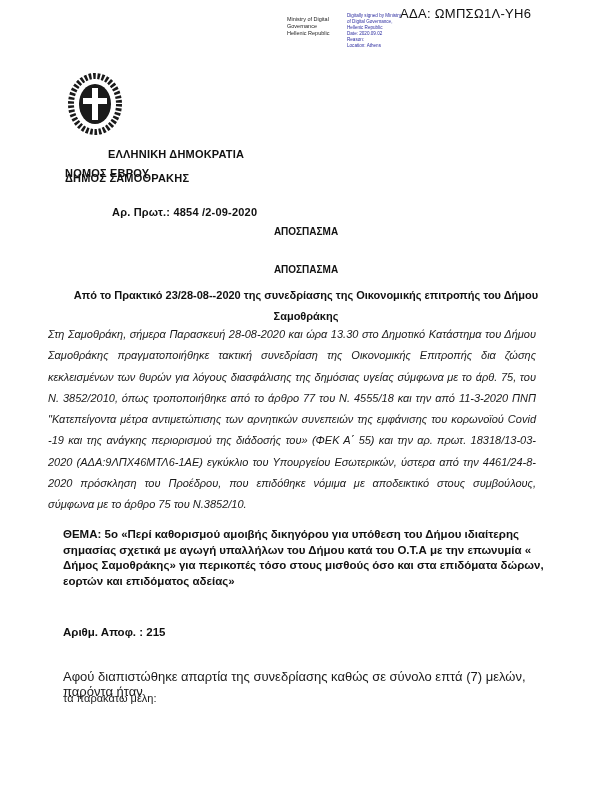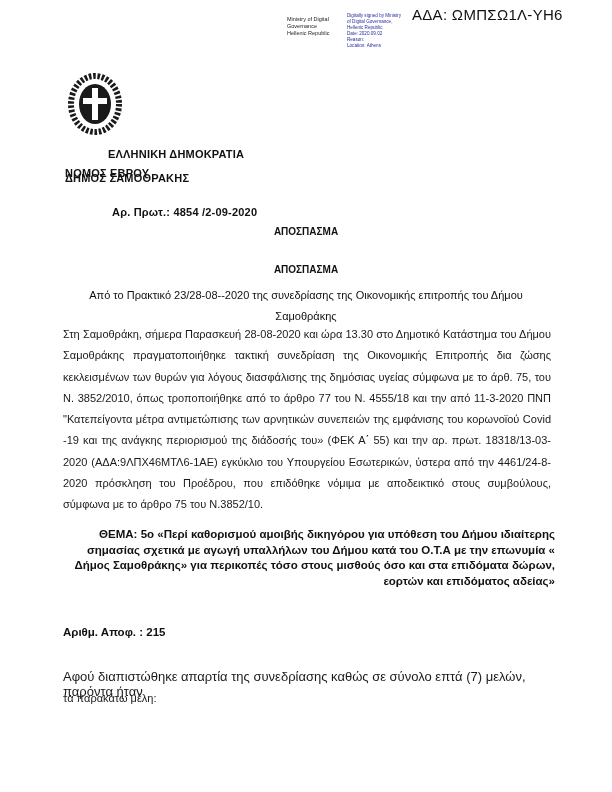--- a/index.html
+++ b/index.html
@@ -13,22 +13,22 @@
     height: 792px;
     background: #ffffff;
     font-family: "Liberation Sans", sans-serif;
     color: #1a1a1a;
     overflow: hidden;
   }
   .abs { position: absolute; }
 
   .ada {
     top: 6px;
-    left: 412px;
-    font-size: 15px;
+    left: 400px;
+    font-size: 13px;
     letter-spacing: 0.3px;
     color: #111;
     text-align: right;
   }
 
   .stamp-left {
     top: 16px;
     left: 287px;
     width: 58px;
     font-size: 5.5px;
@@ -74,43 +74,44 @@
   }
   .apospasma1 { top: 226px; }
   .apospasma2 { top: 264px; }
 
   .subtitle {
     top: 285px;
     left: 61px;
     width: 490px;
     text-align: center;
     font-size: 11px;
-    font-weight: normal;
+    font-weight: bold;
     line-height: 21px;
     color: #111;
   }
 
   .body-par {
     top: 324px;
-    left: 63px;
+    left: 48px;
     width: 488px;
     font-size: 11px;
     line-height: 21.3px;
     text-align: justify;
     color: #1a1a1a;
+    font-style: italic;
   }
 
   .subject {
     top: 527px;
     left: 63px;
     width: 492px;
     font-size: 11.5px;
     font-weight: bold;
     line-height: 15.5px;
-    text-align: right;
+    text-align: left;
     color: #111;
   }
 
   .decision {
     top: 626px;
     left: 63px;
     font-size: 11.5px;
     font-weight: bold;
     color: #111;
   }

